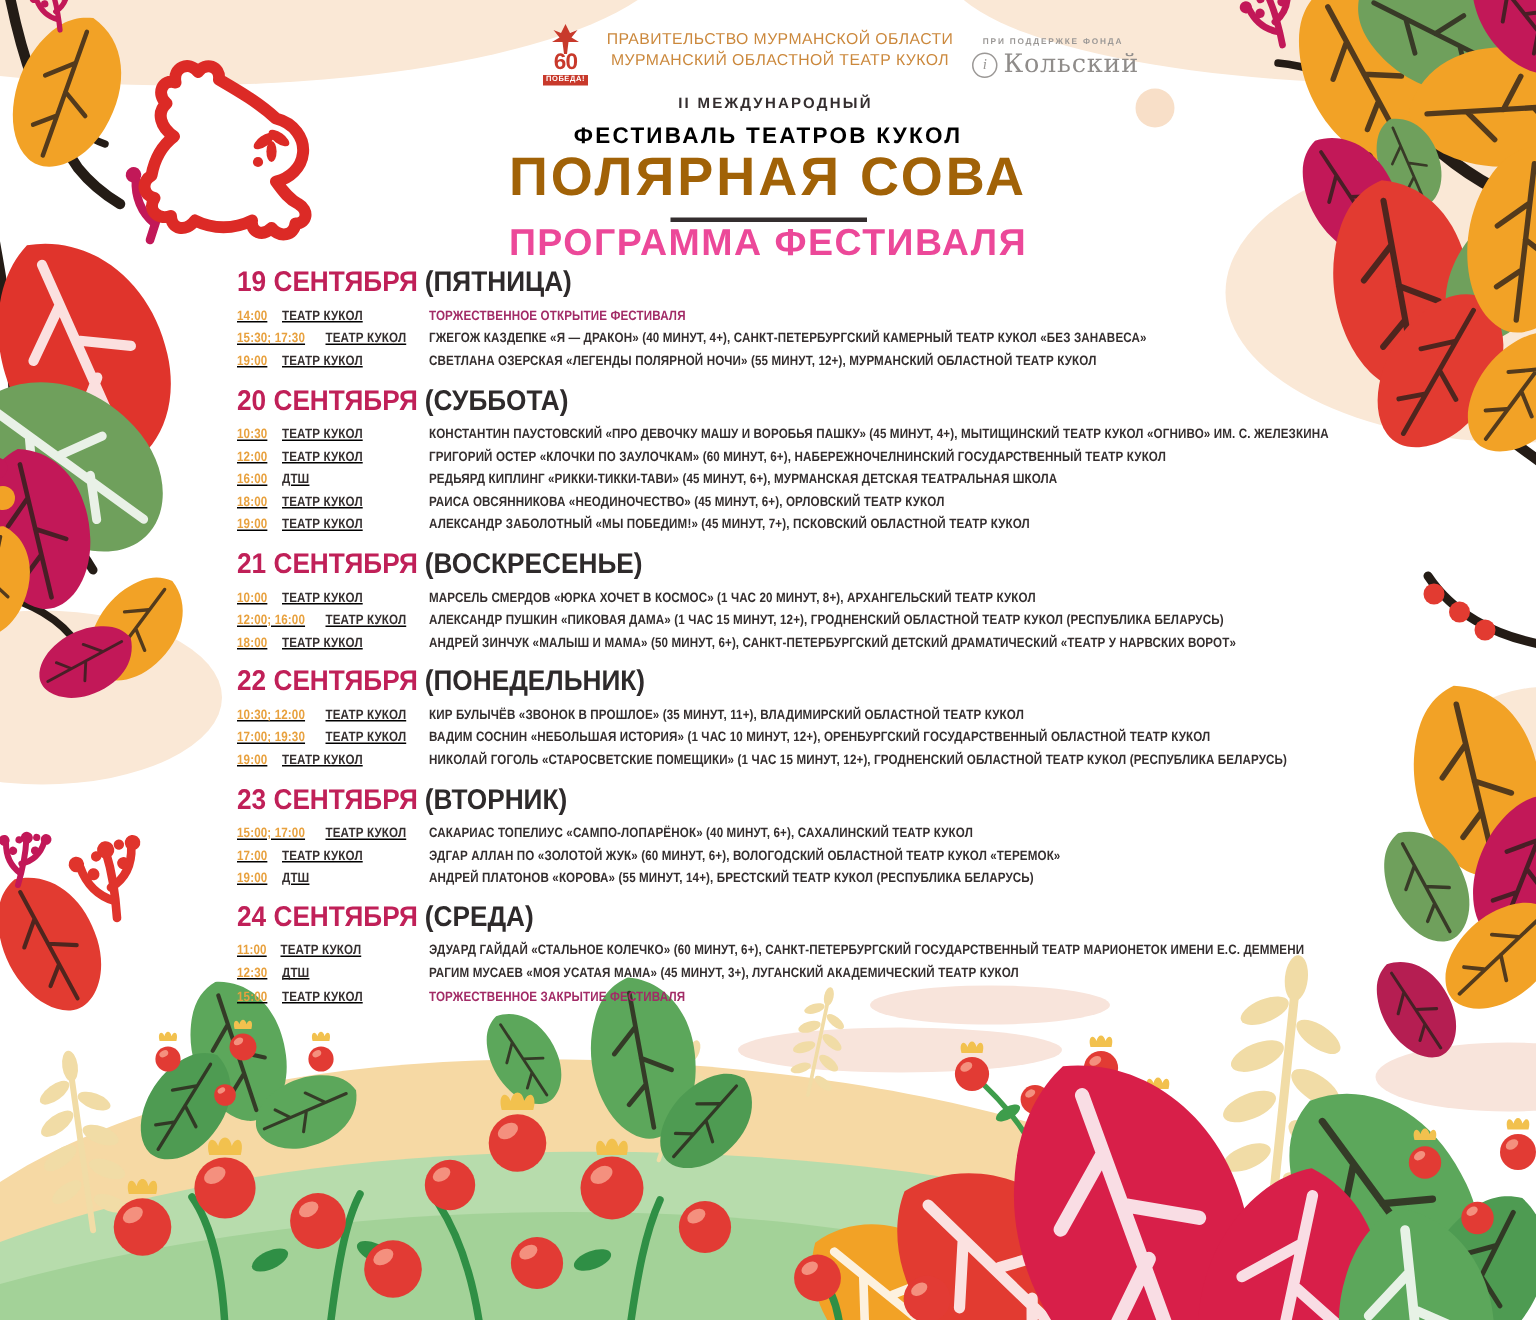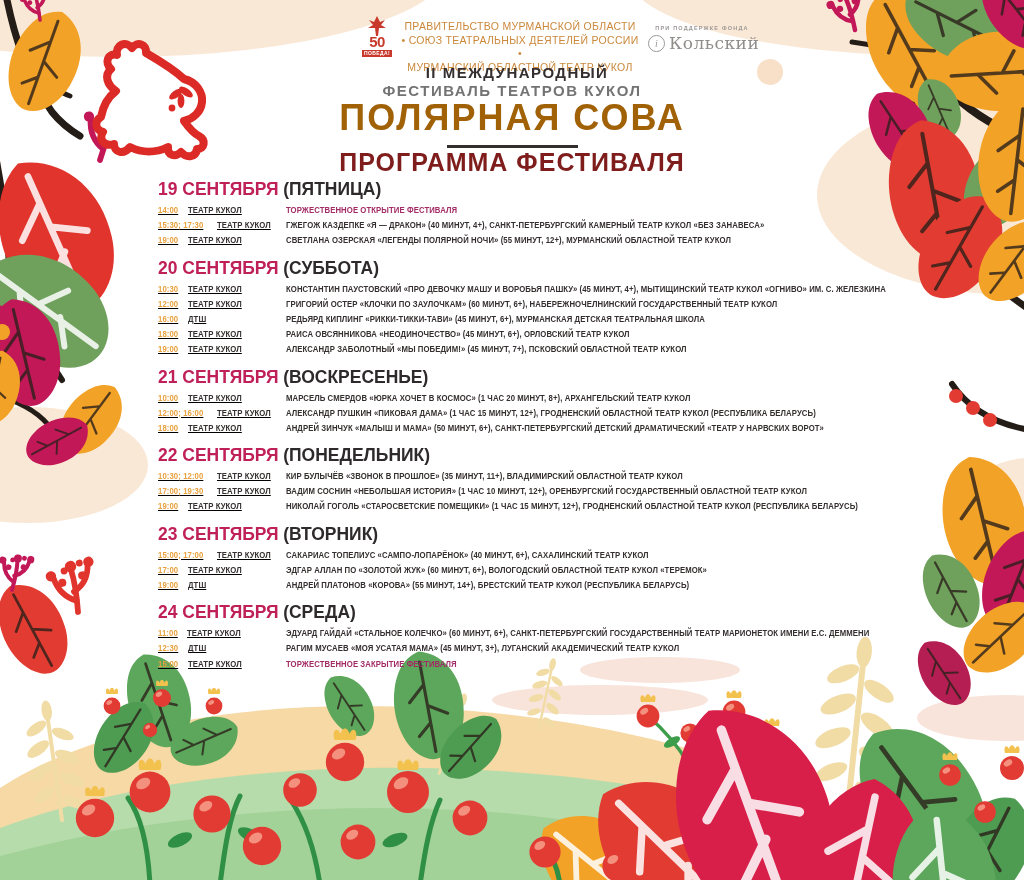--- a/index.html
+++ b/index.html
@@ -27,25 +27,25 @@
   }
   .kolsky{position:absolute;top:25px;left:648px;width:130px;text-align:left;color:#8F8C8A;}
   .kolsky .sup{font-size:5.5px;letter-spacing:1.2px;font-weight:bold;color:#9B9896;text-align:center;width:108px;}
   .kolsky .row{display:flex;align-items:center;gap:4px;margin-top:2px;}
   .kolsky .coin{
     width:15px;height:15px;border:1.6px solid #9B9896;border-radius:50%;
     display:flex;align-items:center;justify-content:center;
     font-family:"Liberation Serif",serif;font-size:10px;color:#9B9896;font-style:italic;
   }
   .kolsky .name{font-size:17px;letter-spacing:.5px;font-family:"DejaVu Serif","Liberation Serif",serif;}
-  .fest1{position:absolute;top:64px;left:0;right:0;text-align:center;font-weight:bold;font-size:15px;letter-spacing:1.5px;color:#342E2F;padding-left:10px;}
-  .fest2{position:absolute;top:82px;left:0;right:0;text-align:center;font-weight:bold;font-size:15px;letter-spacing:1.5px;color:#737373;}
+  .fest1{position:absolute;top:64px;left:0;right:0;text-align:center;font-weight:bold;font-size:10px;letter-spacing:1.5px;color:#342E2F;padding-left:10px;}
+  .fest2{position:absolute;top:82px;left:0;right:0;text-align:center;font-weight:bold;font-size:15px;letter-spacing:1.5px;color:#000000;}
   .bigtitle{position:absolute;top:97px;left:0;right:0;text-align:center;font-weight:bold;font-size:36px;letter-spacing:2px;color:#a16207;}
   .divider{position:absolute;top:145px;left:447px;width:131px;height:3px;background:#342E2F;}
-  .program{position:absolute;top:150px;left:0;right:0;text-align:center;font-weight:bold;font-size:25px;line-height:25px;letter-spacing:1px;color:#7f1d1d;}
+  .program{position:absolute;top:150px;left:0;right:0;text-align:center;font-weight:bold;font-size:25px;line-height:25px;letter-spacing:1px;color:#ec4899;}
   
   #schedule{position:absolute;top:178px;left:158px;width:752px;z-index:2;}
   .day{margin-bottom:8px;}
   .day-h{font-weight:bold;font-size:19px;line-height:21px;margin-bottom:4px;white-space:nowrap;
          display:inline-block;transform:scaleX(.92);transform-origin:0 50%;}
   .day-date{color:#C02058;}
   .day-wd{color:#2E2A2B;margin-left:5px;}
   .srow{display:grid;grid-template-columns:128px 1fr;line-height:15.2px;height:15.2px;white-space:nowrap;}
   .tv{display:flex;gap:6px;text-decoration:underline;}
   .stime,.svenue,.sdesc{display:inline-block;transform:scaleX(.86);transform-origin:0 50%;
@@ -285,26 +285,25 @@
     <use href="#berry" color="#E23B34" transform="translate(545,852) scale(1.3)"></use>
     <use href="#berry" color="#E23B34" transform="translate(618,866) scale(1.3)"></use>
   </g>
 </svg>
 
 <div class="hdr">
   <div class="logo80">
     <svg width="22" height="20" viewBox="0 0 22 20">
       <path fill="#C8392B" d="M11,0 L14,6 L19,4 L15,9 L20,12 L13,12 L12,20 L10,20 L9,12 L2,12 L7,9 L3,4 L8,6 Z"></path>
     </svg>
-    <span class="n80">50</span>
+    <span class="n80">60</span>
     <span class="pob">ПОБЕДА!</span>
   </div>
   <div class="gov">
     <div>ПРАВИТЕЛЬСТВО МУРМАНСКОЙ ОБЛАСТИ</div>
-    <div>• СОЮЗ ТЕАТРАЛЬНЫХ ДЕЯТЕЛЕЙ РОССИИ •</div>
     <div>МУРМАНСКИЙ ОБЛАСТНОЙ ТЕАТР КУКОЛ</div>
   </div>
   <div class="kolsky">
     <div class="sup">ПРИ ПОДДЕРЖКЕ ФОНДА</div>
     <div class="row">
       <span class="coin">i</span>
       <span class="name">Кольский</span>
     </div>
   </div>
   <div class="fest1">II МЕЖДУНАРОДНЫЙ</div>

